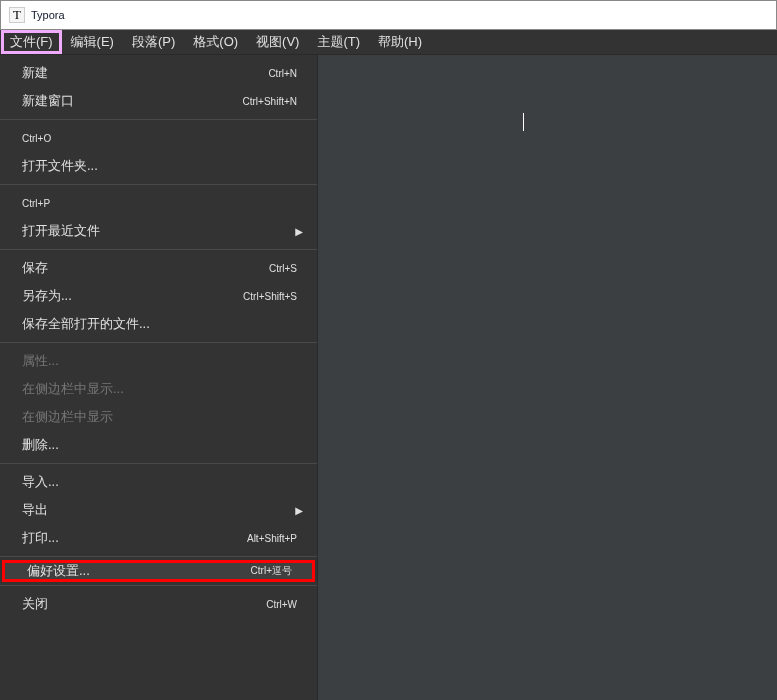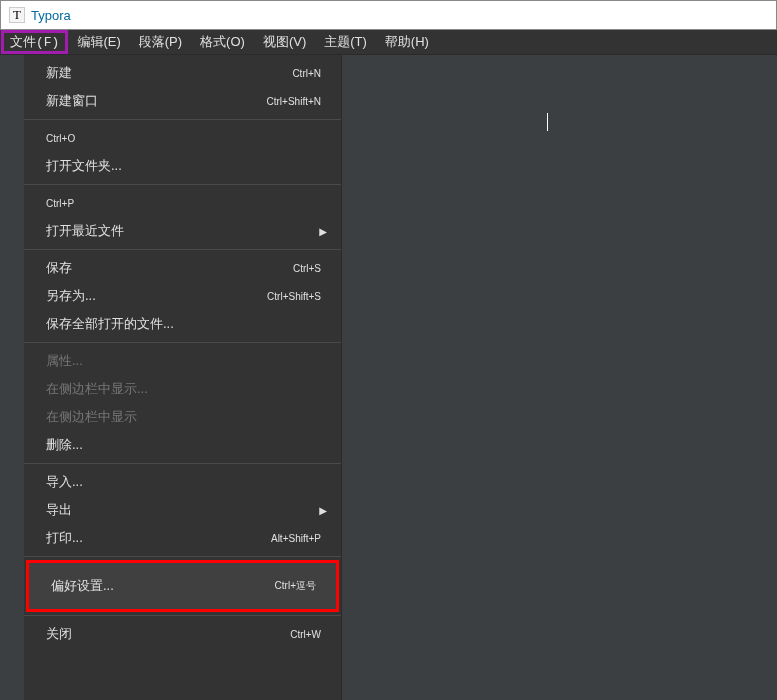--- a/index.html
+++ b/index.html
@@ -29,52 +29,50 @@
       display: flex;
       align-items: center;
       justify-content: center;
       font-family: "Times New Roman", serif;
       font-size: 13px;
       color: #000;
       border: 1px solid #ccc;
       background: #f5f5f5;
     }
     .app-title {
-      font-size: 13px;
-      color: #0369a1;
+      font-size: 11px;
+      color: #0f172a;
     }
     .menubar {
       height: 25px;
       background: #333333;
       display: flex;
       align-items: center;
       padding: 0 4px;
       border-bottom: 1px solid #2a2a2a;
     }
     .menu-item {
       color: #e0e0e0;
       font-size: 13px;
       padding: 3px 9px;
       cursor: pointer;
       white-space: nowrap;
     }
     .menu-item.active {
       background: #333333;
     }
     .menu-item.highlighted {
-      border: 3px solid #a21caf;
+      border: 3px solid #f0abfc;
       padding: 0px 6px;
       margin-left: -3px;
-      font-family: Liberation Mono, monospace;
     }
     .content-area {
       display: flex;
       height: calc(700px - 55px);
       background: #ec4899;
-      margin-left: 24px;
     }
     .dropdown {
       width: 318px;
       background: #333333;
       color: #e0e0e0;
       font-size: 13px;
       border-right: 1px solid #2a2a2a;
     }
     .dropdown-group {
       padding: 4px 0;
@@ -111,21 +109,21 @@
     .submenu-arrow {
       font-size: 10px;
       color: #e0e0e0;
       margin-left: 4px;
     }
     .highlighted-item {
       border: 3px solid #ff0000;
       margin: -1px 2px;
     }
     .highlighted-item .dropdown-item {
-      height: 46px;
+      height: 16px;
     }
     .editor-area {
       flex: 1;
       background: #3c3f41;
       position: relative;
     }
     .cursor {
       position: absolute;
       top: 58px;
       left: 205px;

